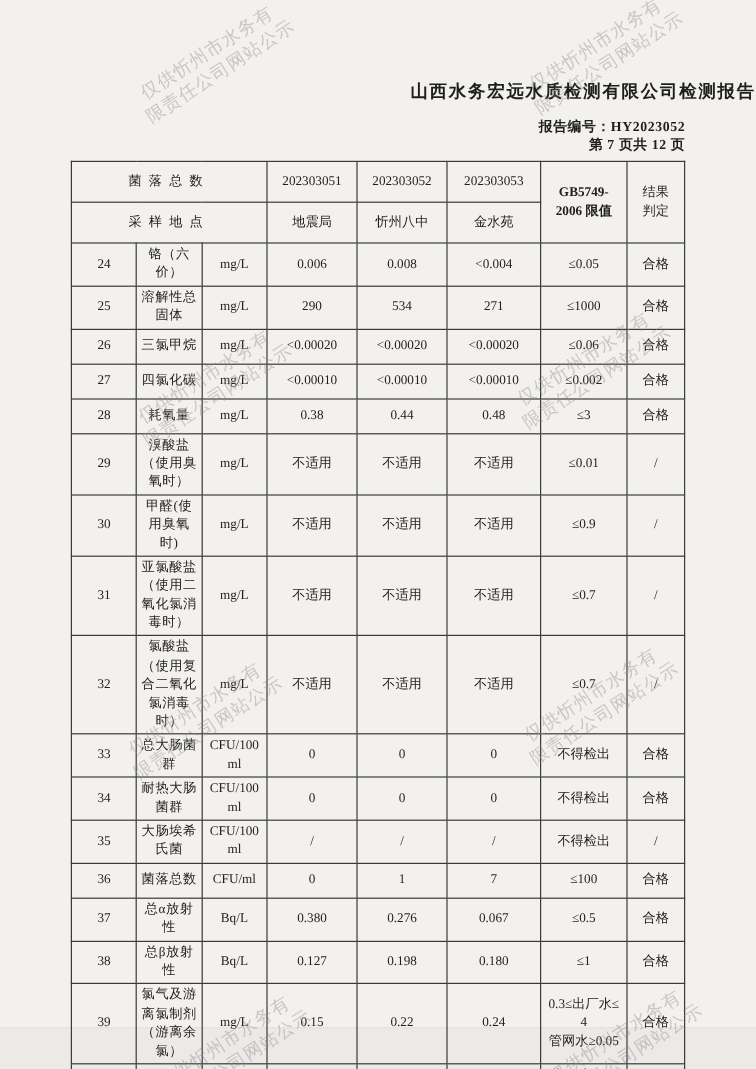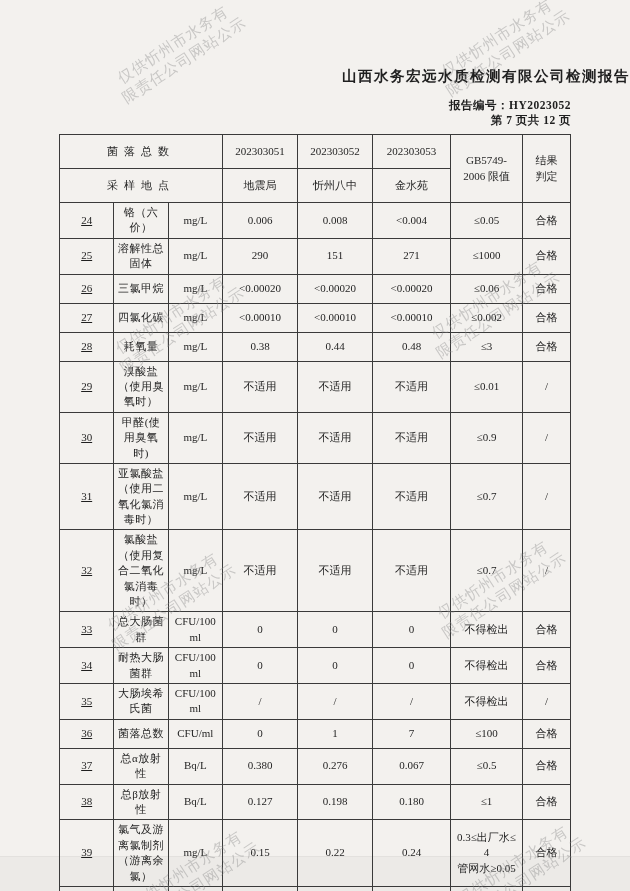--- a/index.html
+++ b/index.html
@@ -48,25 +48,25 @@
     border:1px solid #3a3a3a;
     text-align:center;vertical-align:middle;
     padding:2px 2px;
     font-size:11px;line-height:1.4;
     word-break:break-word;
   }
   thead th{font-weight:normal;height:29px;}
   .sp-label{letter-spacing:6px;font-size:11.5px;}
   .two-line{white-space:pre-line;line-height:30px;font-size:11.5px;}
   tbody td{height:24px;}
-  .col-no{width:25px;text-decoration:underline;}
+  .col-no{width:25px;}
   .col-val1{width:70px;}
   .col-val2{width:70px;}
   .col-val3{width:73px;}
-  .col-limit{width:67px;}
+  .col-limit{width:67px;font-weight:bold;}
   .col-result{width:43px;}
   td.cell-item{text-align:left;padding-left:5px;letter-spacing:0.5px;}
   td.cell-limit{white-space:pre-line;font-size:10px;line-height:1.35;padding:2px 1px;}
   td.small-unit{font-size:8.5px;font-family:"Liberation Serif",serif;margin-top:20px;}
   
   .stamp{position:absolute;z-index:4;pointer-events:none;color:rgba(216,90,125,0.6);}
 </style>
 </head>
 <body>
 
@@ -143,21 +143,21 @@
             <td>0.008</td>
             <td>&lt;0.004</td>
             <td class="cell-limit">≤0.05</td>
             <td>合格</td>
           </tr>
           <tr>
             <td class="col-no">25</td>
             <td class="cell-item">溶解性总固体</td>
             <td>mg/L</td>
             <td>290</td>
-            <td>151</td>
+            <td>534</td>
             <td>271</td>
             <td class="cell-limit">≤1000</td>
             <td>合格</td>
           </tr>
           <tr>
             <td class="col-no">26</td>
             <td class="cell-item">三氯甲烷</td>
             <td>mg/L</td>
             <td>&lt;0.00020</td>
             <td>&lt;0.00020</td>

